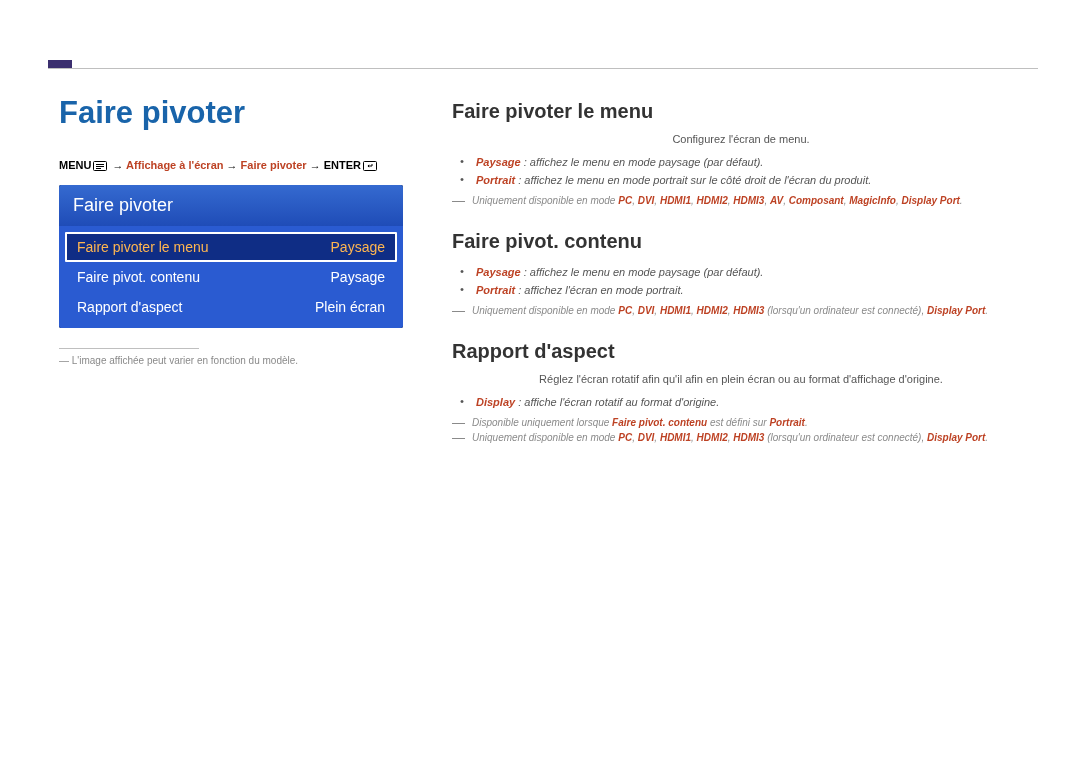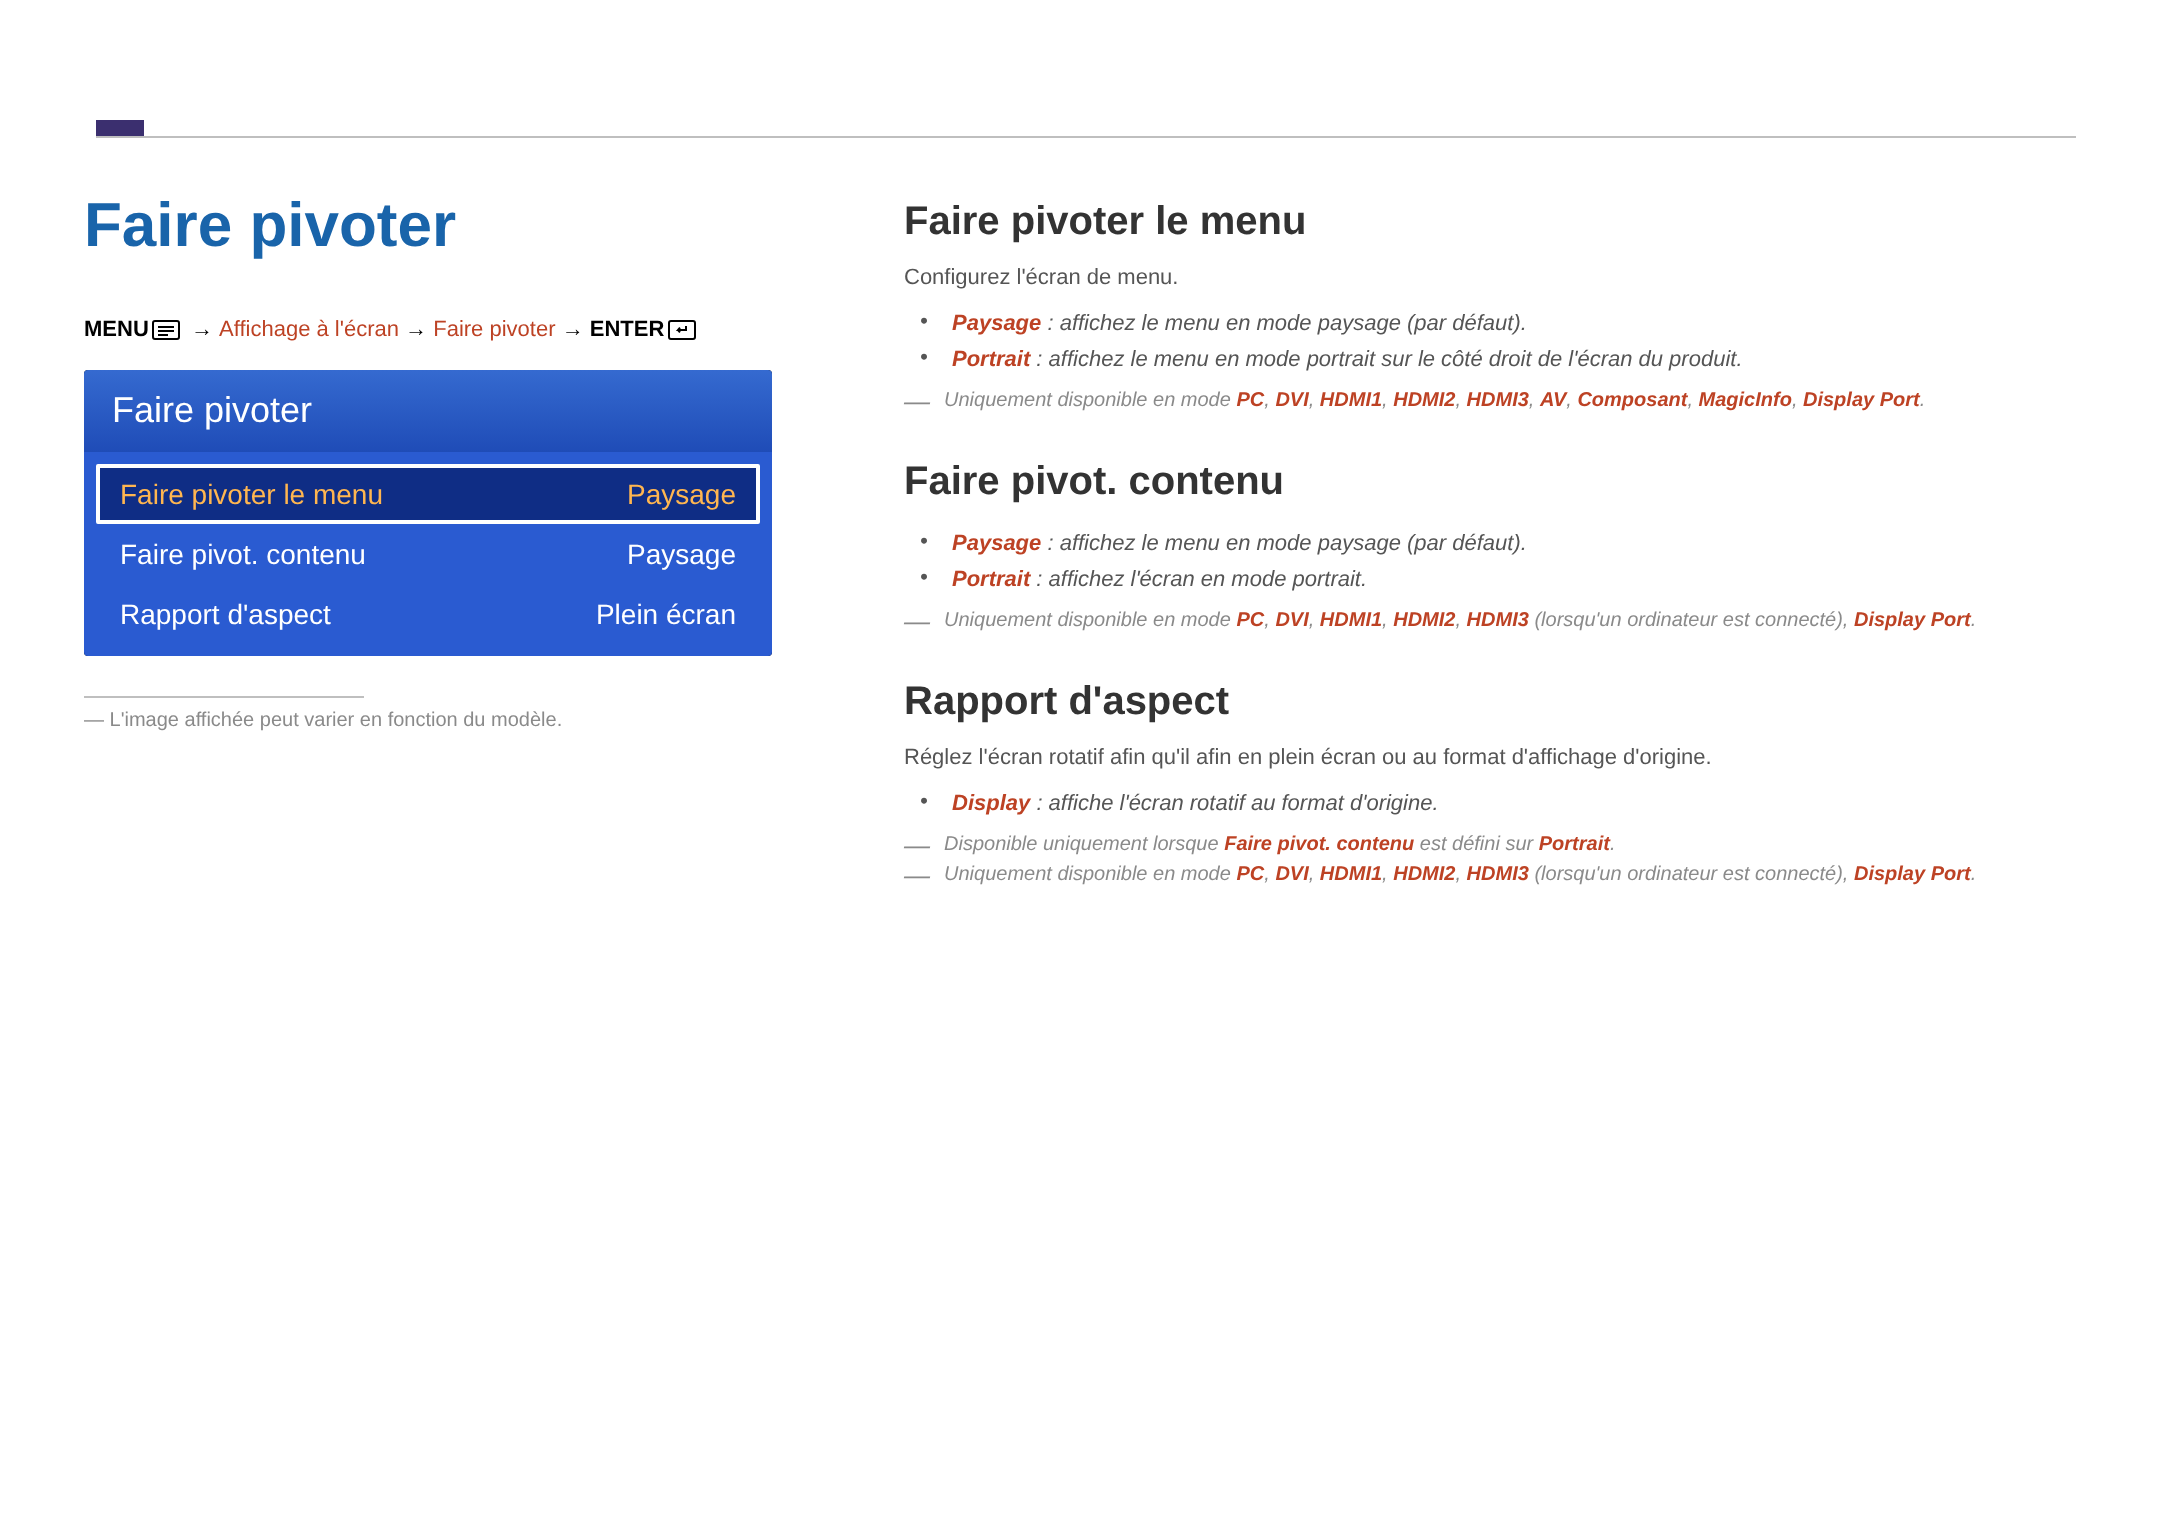--- a/index.html
+++ b/index.html
@@ -22,37 +22,37 @@
     .top-line {
       position: absolute;
       left: 48px;
       right: 42px;
       top: 68px;
       height: 1px;
       background: #bfbfbf;
     }
     .left-col {
       position: absolute;
-      left: 42px;
+      left: 59px;
       top: 95px;
       width: 370px;
     }
     .main-title {
       font-size: 31px;
       font-weight: 600;
       color: #1964aa;
       margin-bottom: 28px;
     }
     .breadcrumb {
       font-size: 11px;
       font-weight: 700;
       color: #000;
       margin-bottom: 14px;
     }
-    .breadcrumb .pathhl { color: #bd4224; font-weight: 400; }
+    .breadcrumb .pathhl { color: #bd4224; font-weight: 700; }
     .bc-icon {
       display: inline-block;
       vertical-align: middle;
       margin: 0 2px;
     }
 
     .osd-panel {
       width: 344px;
       background: #000;
       border-radius: 2px;
@@ -109,20 +109,21 @@
       font-size: 20px;
       font-weight: 700;
       color: #333;
       margin-bottom: 10px;
     }
     .sec + .sec { margin-top: 24px; }
     .p {
       font-size: 11px;
       color: #555;
       margin-bottom: 8px;
+      text-align: center;
     }
     ul.bullets {
       list-style: none;
       padding-left: 18px;
       margin-bottom: 6px;
       font-style: italic;
     }
     ul.bullets li {
       position: relative;
       font-size: 11px;

